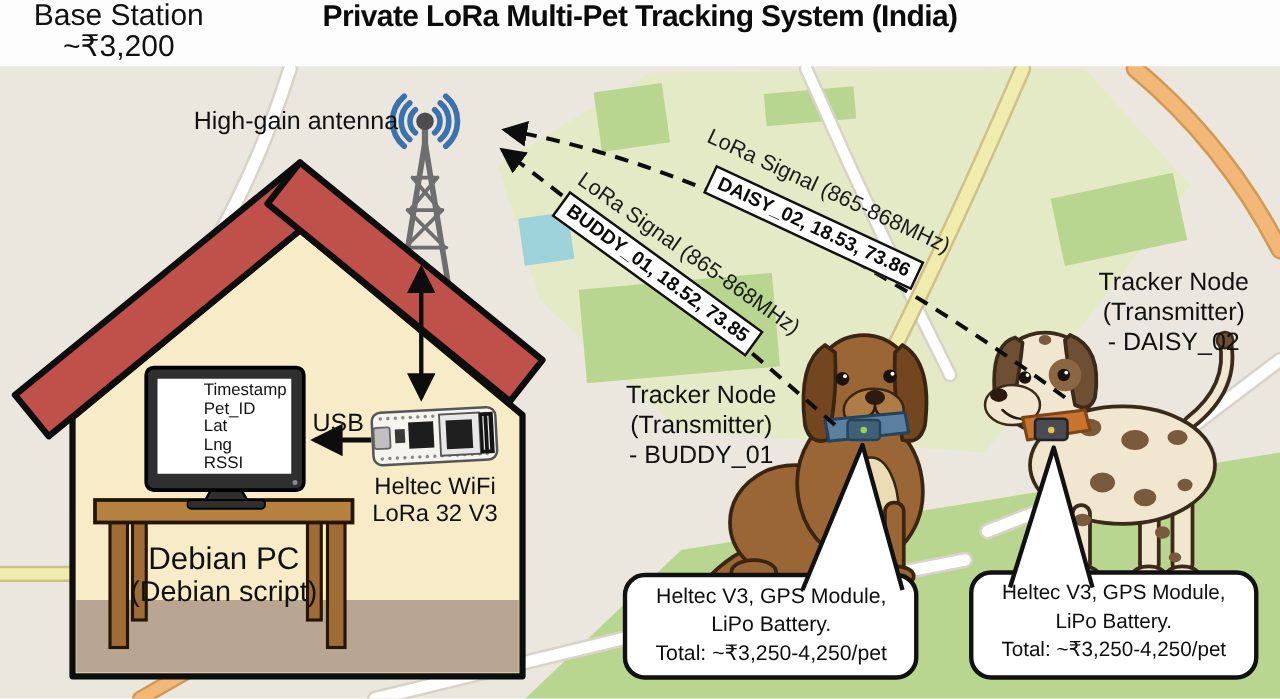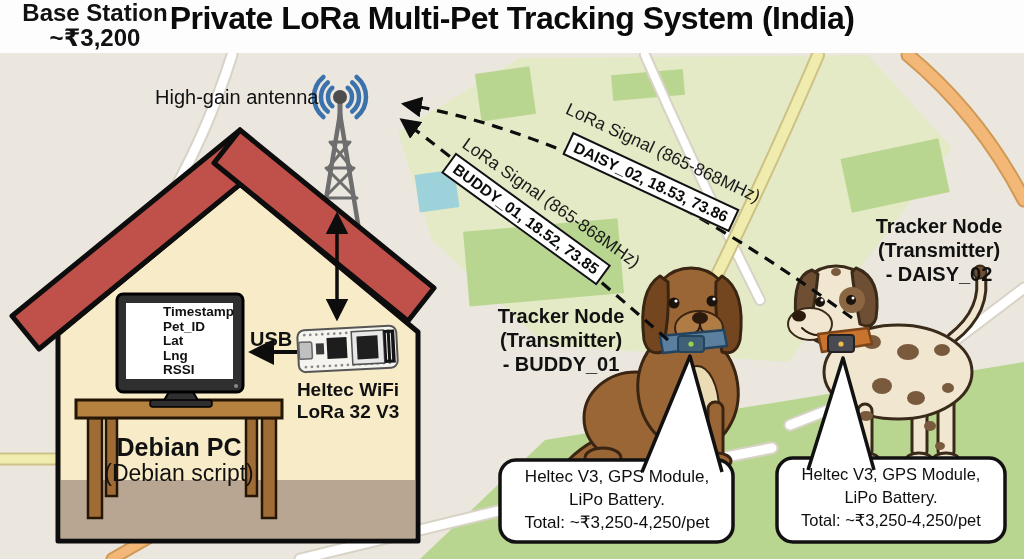--- a/index.html
+++ b/index.html
@@ -1,23 +1,23 @@
 <!DOCTYPE html>
 <html><head>
 <meta charset="utf-8">
 <style>
   html,body{margin:0;padding:0;background:#fff;}
   .stage{position:relative;width:1024px;height:559px;overflow:hidden;background:#fff;
          font-family:"Liberation Sans","DejaVu Sans",sans-serif;}
   .stage svg{position:absolute;left:0;top:0;}
   .lbl{position:absolute;color:#111;font-family:"Liberation Sans","DejaVu Sans",sans-serif;}
   .c{text-align:center;}
-  .b{font-weight:bold;}
+  .b{font-weight:normal;}
   .nw{white-space:nowrap;}
-  .title{left:0;top:8;width:1024px;text-align:center;font-size:32px;font-weight:800;letter-spacing:-.5px;color:#0b0b0b;}
+  .title{left:0;top:8;width:1024px;text-align:center;font-size:24px;font-weight:800;letter-spacing:-.5px;color:#0b0b0b;}
   .rot{transform:translate(-50%,-50%) var(--r);transform-origin:center;}
   .packet-box{background:#fff;border:2.5px solid #111;padding:0 6px;font-weight:bold;font-size:15.5px;line-height:21px;color:#0b0b0b;}
   .sig{font-size:17.5px;color:#1b1b1b;}
   .bubble-text{font-size:17px;line-height:23px;color:#0e0e0e;}
   .bubble-text b{font-weight:normal;}
 </style>
 </head>
 <body>
 
 <div class="stage">

